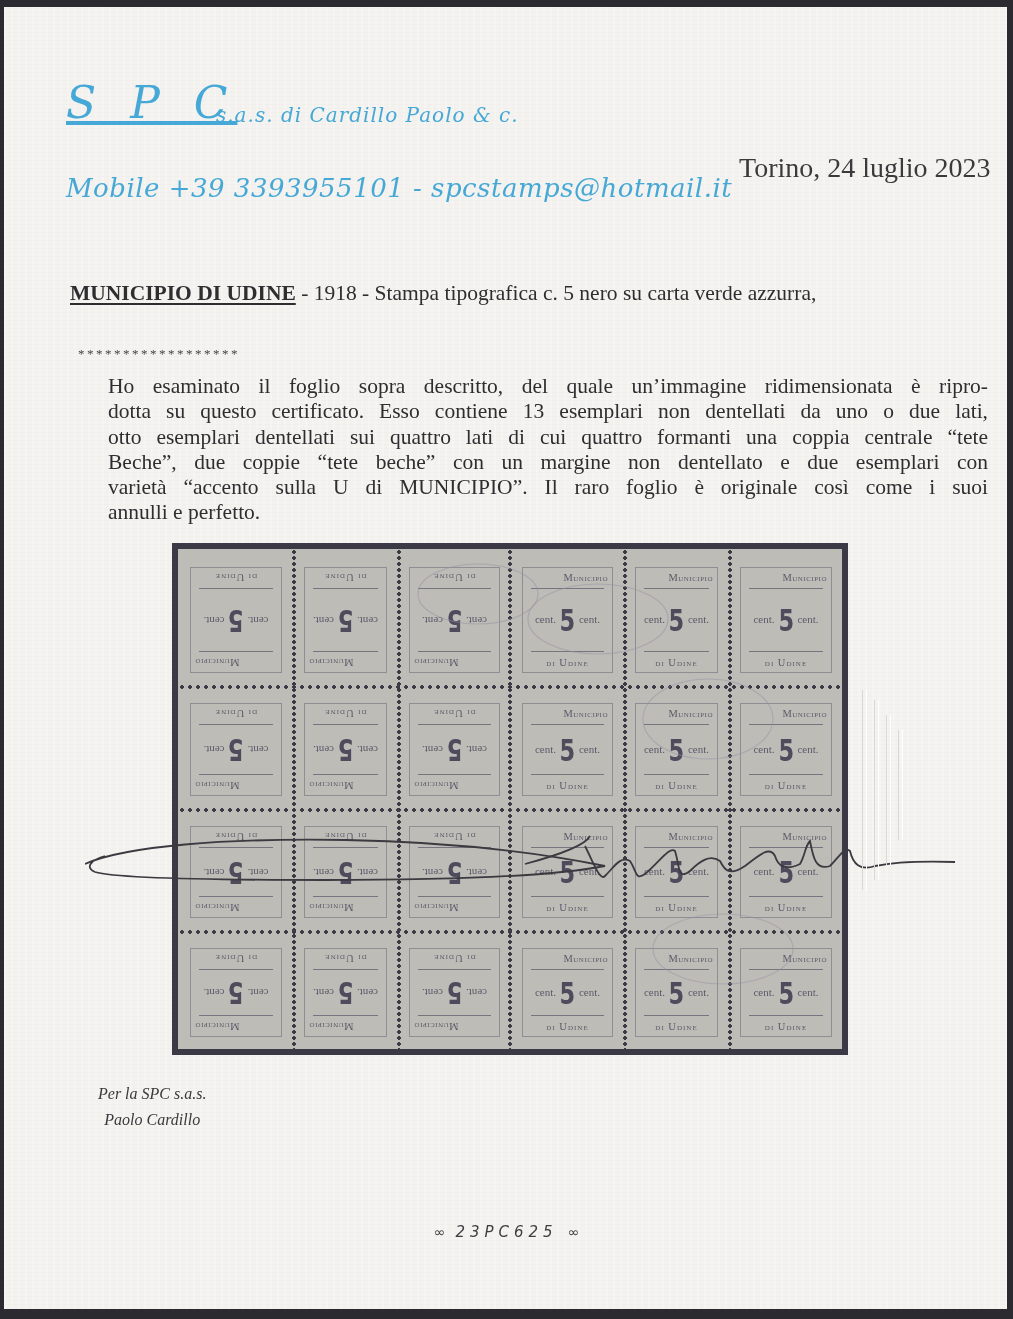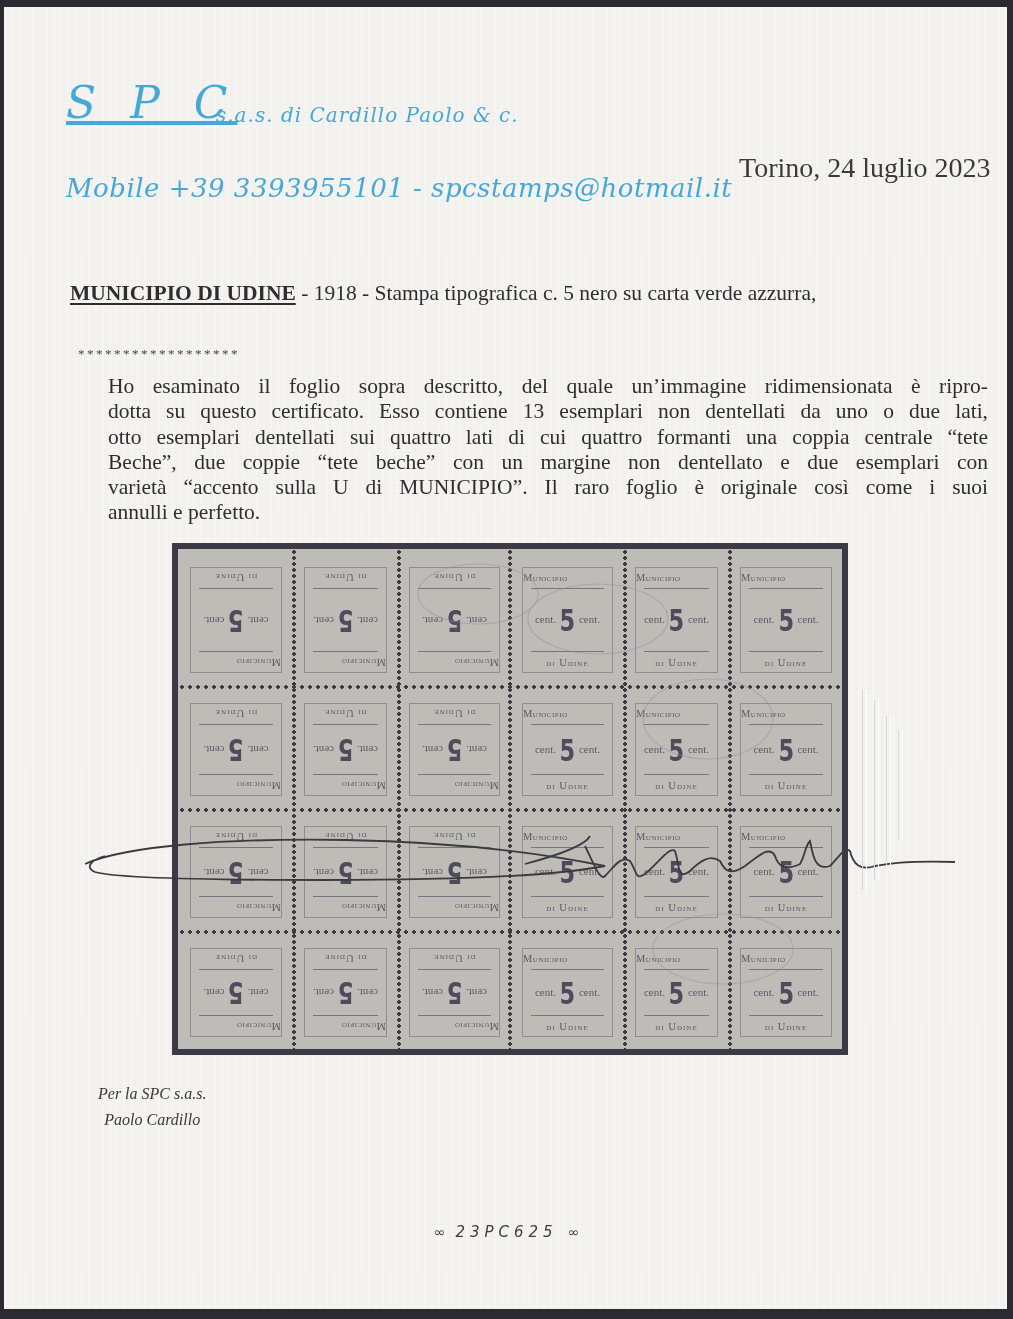--- a/index.html
+++ b/index.html
@@ -36,21 +36,21 @@
     background:#bdbcb6; border:6px solid #3a3945; box-sizing:border-box; overflow:hidden;
   }
   .grid { position:absolute; left:0; top:0; right:0; bottom:0; display:grid;
     grid-template-columns: 114px 105px 113px 113px 105px 114px;
     grid-template-rows: 136px 123px 122px 119px; }
   .cell { position:relative; }
   .stamp {
     position:absolute; left:12px; right:10px; top:18px; bottom:12px;
     border:1px solid #8f8e95; font-family:"Liberation Serif", serif; color:#5c5a6a;
   }
-  .stamp .top { position:absolute; left:0; right:4px; top:4px; text-align:left; font-size:10.5px; letter-spacing:0.5px; font-variant:small-caps; }
+  .stamp .top { position:absolute; left:0; right:4px; top:4px; text-align:right; font-size:10.5px; letter-spacing:0.5px; font-variant:small-caps; }
   .stamp .rule1 { position:absolute; left:8px; right:8px; top:20px; border-top:1px solid #76747f; }
   .stamp .mid { position:absolute; left:0; right:0; top:50%; transform:translateY(-50%); text-align:center; font-size:11px; white-space:nowrap; }
   .stamp .mid .five { font-family:"DejaVu Sans", sans-serif; font-weight:bold; font-size:30px; color:#4e4b5c; vertical-align:middle; margin:0 1px; display:inline-block; transform:scaleX(0.75); }
   .stamp .rule2 { position:absolute; left:8px; right:8px; bottom:20px; border-top:1px solid #76747f; }
   .stamp .bot { position:absolute; left:0; right:0; bottom:4px; text-align:center; font-size:10.5px; letter-spacing:1px; font-variant:small-caps; }
   .inverted .stamp { transform:rotate(180deg); }
   .perf-v { position:absolute; top:0; bottom:0; width:4px;
     background-image:radial-gradient(circle, #3c3b45 1.6px, transparent 2px); background-size:4px 6px; }
   .perf-h { position:absolute; left:0; right:0; height:4px;
     background-image:radial-gradient(circle, #3c3b45 1.6px, transparent 2px); background-size:8px 4px; }

